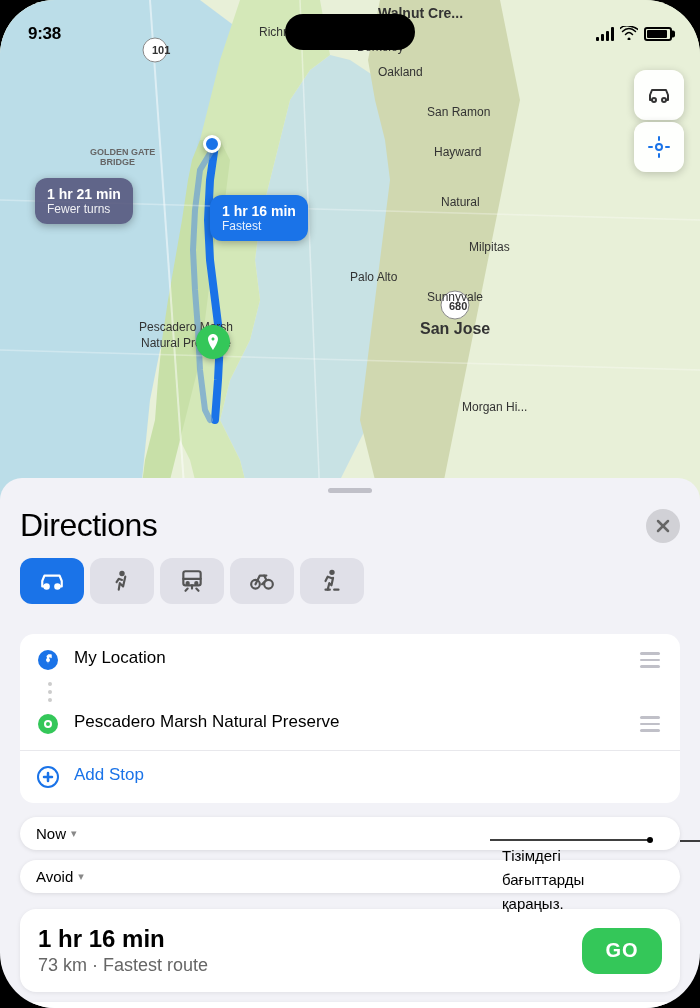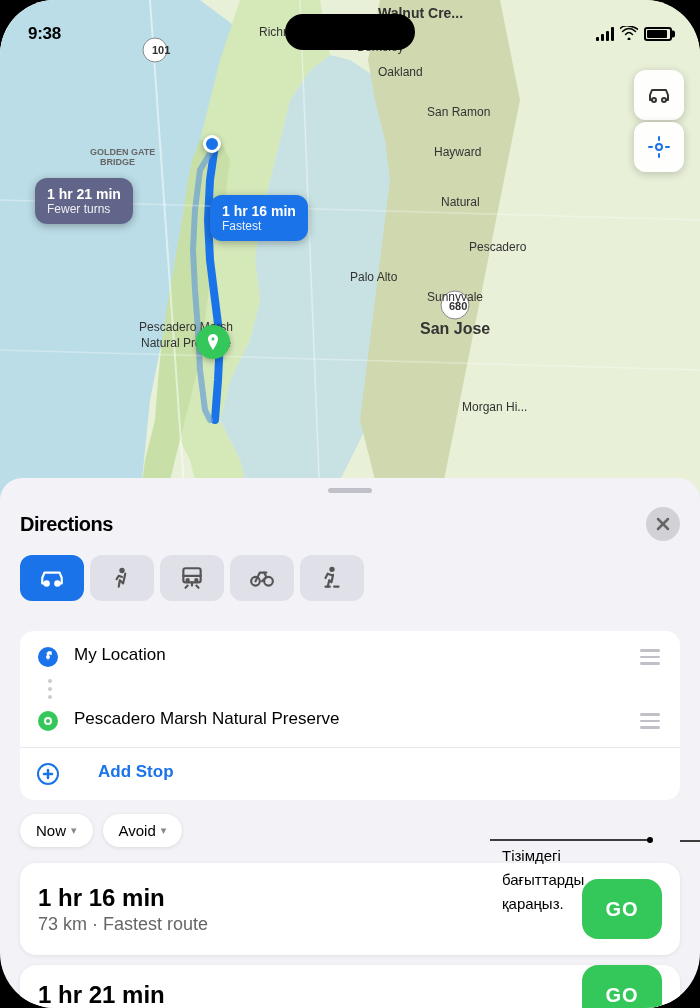--- a/index.html
+++ b/index.html
@@ -207,22 +207,22 @@
       padding: 0 20px 14px;
     }
     .sheet-title-row {
       display: flex;
       align-items: center;
       justify-content: space-between;
       padding-top: 14px;
       padding-bottom: 14px;
     }
     .sheet-title {
-      font-size: 20px;
-      font-weight: 700;
+      font-size: 32px;
+      font-weight: 400;
       color: #000;
       letter-spacing: -0.5px;
     }
     .close-btn {
       width: 34px;
       height: 34px;
       background: #d1d1d6;
       border-radius: 50%;
       display: flex;
       align-items: center;
@@ -284,22 +284,21 @@
       justify-content: center;
     }
     .location-text {
       flex: 1;
       font-size: 17px;
       color: #000;
       font-weight: 400;
     }
     .location-text-blue {
       color: #1a73e8;
-      font-weight: 700;
-      margin-left: 24px;
+      font-weight: 400;
     }
     .drag-handle {
       width: 24px;
       height: 24px;
       display: flex;
       flex-direction: column;
       justify-content: center;
       gap: 4px;
       cursor: grab;
     }
@@ -309,20 +308,21 @@
       background: #c0c0c8;
       border-radius: 2px;
     }
 
     
     .options-row {
       display: flex;
       gap: 10px;
       padding: 0 20px;
       margin-bottom: 16px;
+      flex-direction: column;
     }
     .option-pill {
       padding: 8px 16px;
       background: white;
       border-radius: 22px;
       font-size: 15px;
       font-weight: 500;
       color: #000;
       display: flex;
       align-items: center;
@@ -354,21 +354,21 @@
       font-weight: 700;
       color: #000;
     }
     .route-detail {
       font-size: 18px;
       color: #666;
       margin-top: 2px;
     }
     .go-btn {
       width: 80px;
-      height: 60px;
+      height: 46px;
       background: #34c759;
       border-radius: 16px;
       display: flex;
       align-items: center;
       justify-content: center;
       font-size: 20px;
       font-weight: 800;
       color: white;
       cursor: pointer;
       letter-spacing: 1px;
@@ -474,21 +474,21 @@
       <text x="449" y="310" font-size="11" fill="#333" font-weight="700" font-family="Arial">680</text>
     </svg>
 
     <div class="map-label" style="top:5%;left:37%">Richmond</div>
     <div class="map-label" style="top:8%;left:51%">Berkeley</div>
     <div class="map-label" style="top:13%;left:54%">Oakland</div>
     <div class="map-label" style="top:21%;left:61%">San Ramon</div>
     <div class="map-label" style="top:29%;left:62%">Hayward</div>
     <div class="map-label" style="top:39%;left:63%">Natural</div>
     <div class="map-label" style="top:54%;left:50%">Palo Alto</div>
-    <div class="map-label" style="top:48%;left:67%">Pescadero</div>
+    <div class="map-label" style="top:48%;left:67%">Milpitas</div>
     <div class="map-label" style="top:58%;left:61%">Sunnyvale</div>
     <div class="map-label" style="top:64%;left:60%;font-size:16px;font-weight:700">San Jose</div>
     <div class="map-label" style="top:80%;left:66%">Morgan Hi...</div>
     <div class="map-label" style="top:64%;left:18%;text-align:center;width:120px;line-height:1.3">Pescadero Marsh<br>Natural Preserve</div>
     <div class="map-label" style="top:1%;left:54%;font-size:14px;font-weight:600">Walnut Cre...</div>
 
     <div class="current-loc" style="top:27%;left:29%"></div>
 
     <div class="dest-pin" style="top:65%;left:28%">
       <svg width="20" height="20" viewBox="0 0 20 20" fill="none">

